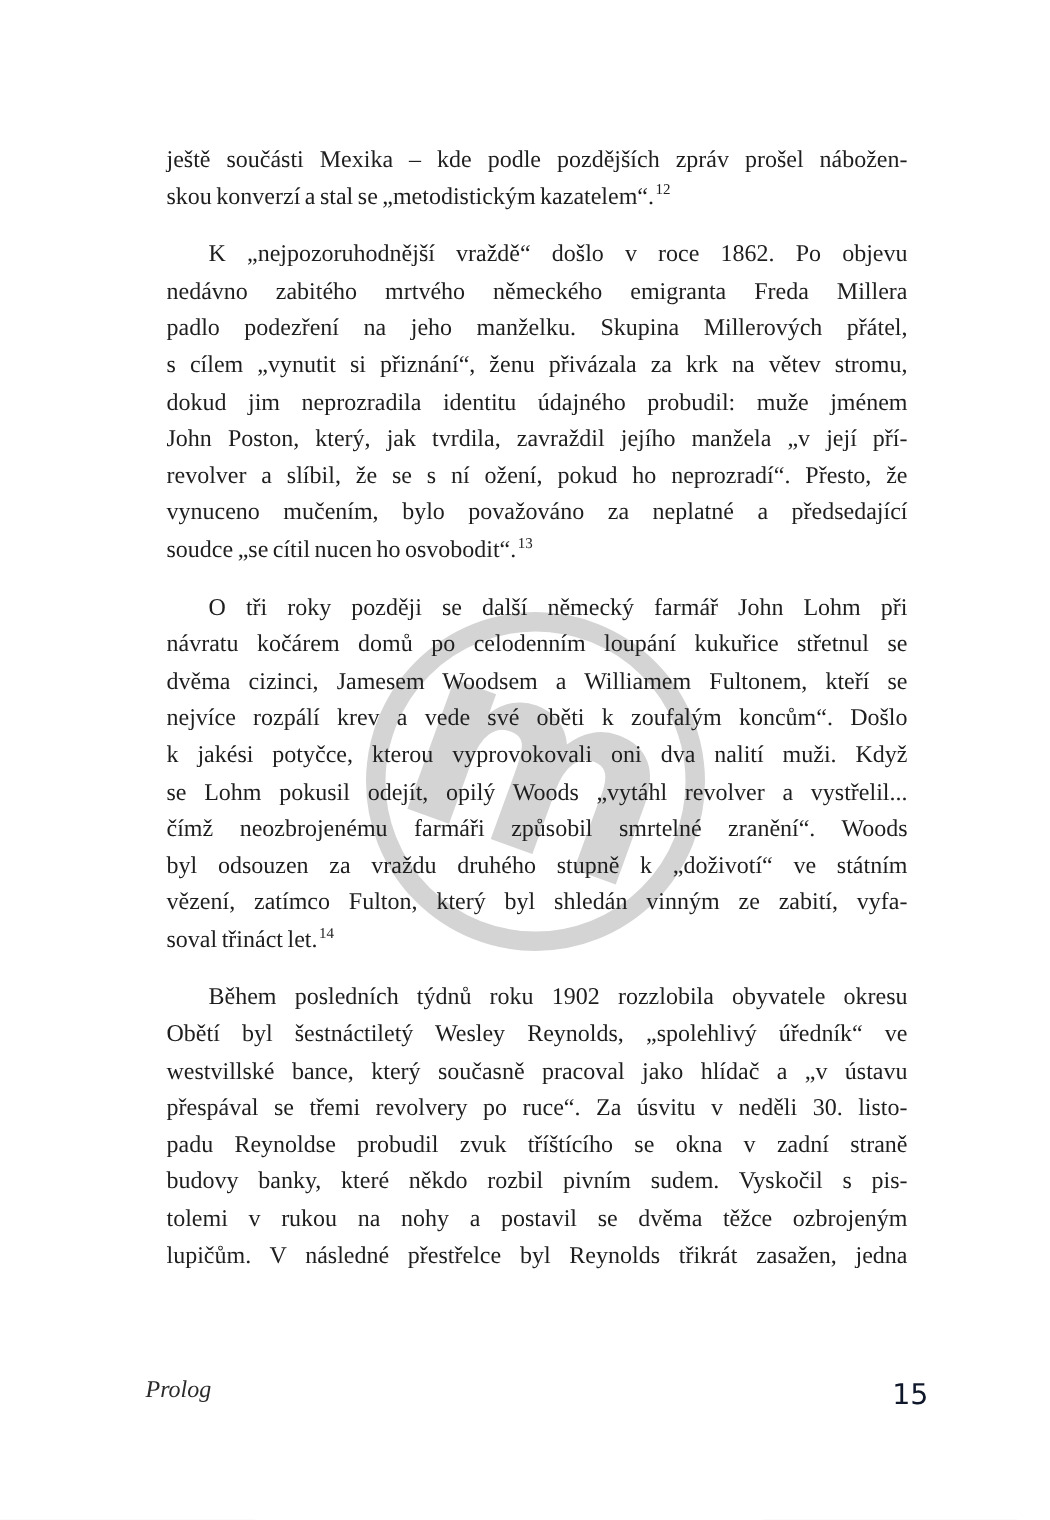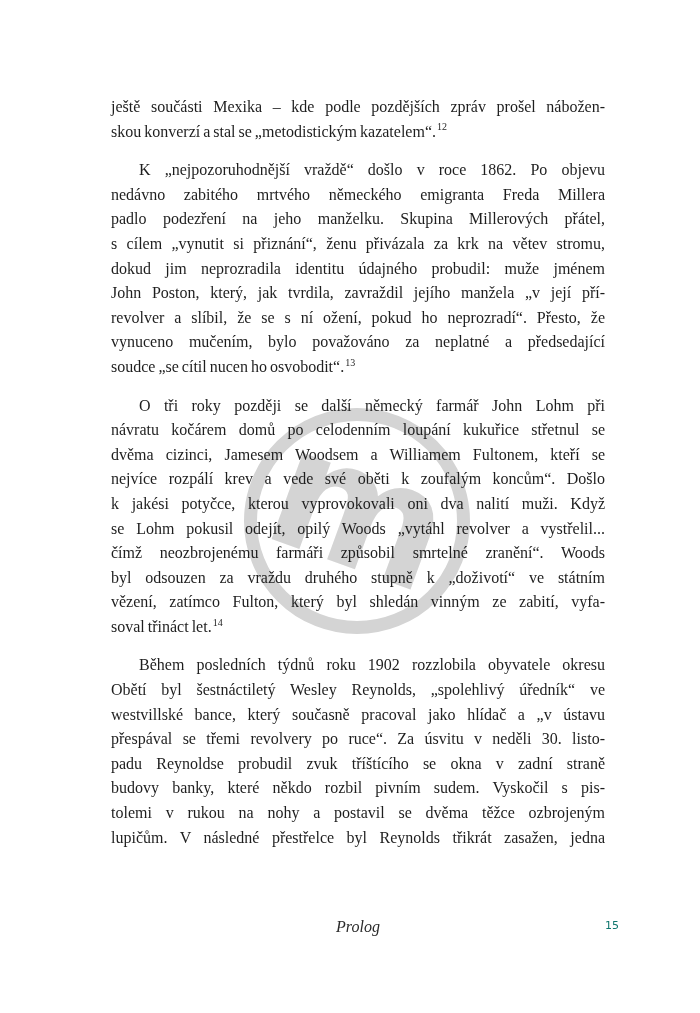--- a/index.html
+++ b/index.html
@@ -71,31 +71,30 @@
   
   .footer {
     position: absolute;
     left: 97px; top: 918px;
     width: 522px; height: 24px;
     z-index: 2;
   }
   .running-title {
     position: absolute;
     left: 0; right: 0;
-    text-align: center;
     font-style: italic;
     font-size: 16px;
     color: #2b2b2b;
   }
   .page-number {
     position: absolute;
     right: 0; top: 1px;
     font-family: "DejaVu Sans", sans-serif;
-    font-size: 11px;
-    color: #0f766e;
+    font-size: 19px;
+    color: #0f172a;
   }
 </style>
 </head>
 <body>
 
 <div class="page">
 
   <div class="watermark">
     <div class="wm-circle">
       <span class="wm-letter">m</span>

